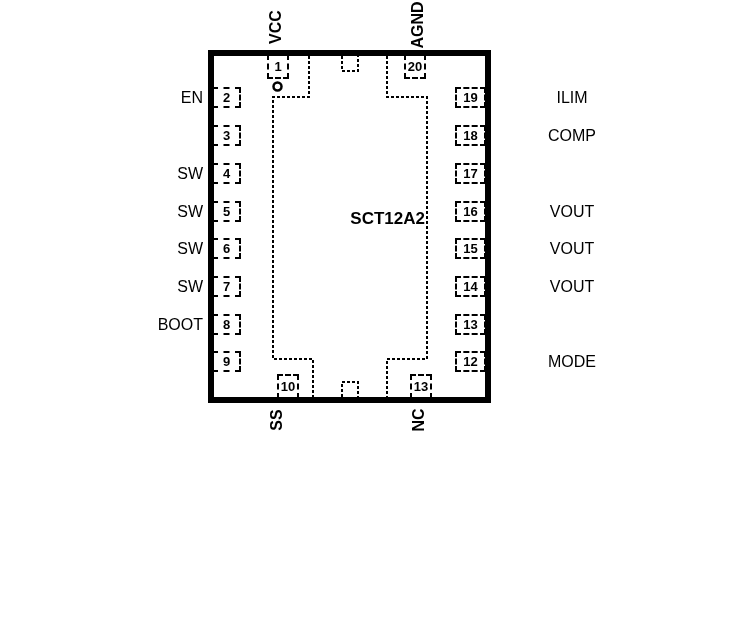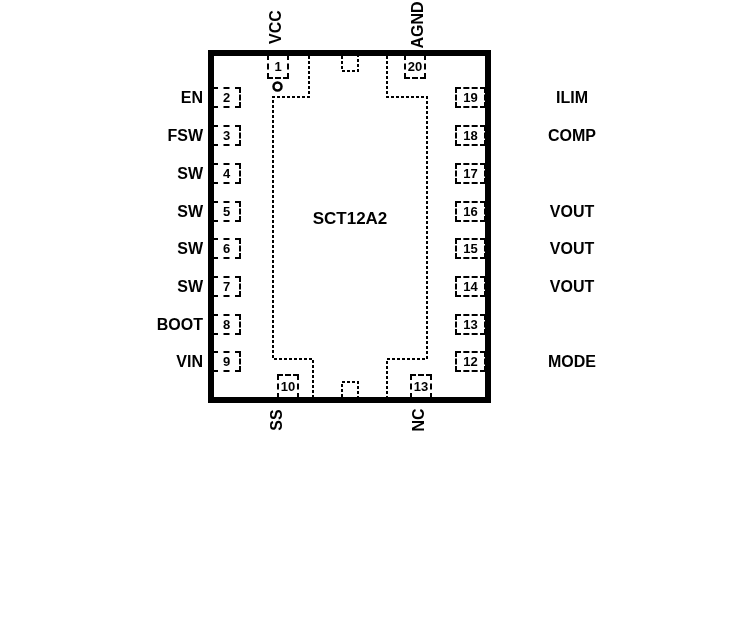--- a/index.html
+++ b/index.html
@@ -45,21 +45,21 @@
   .pin-box.right{ left:455px; width:31px;text-align:center; }
   .pin-box.topside{ top:54px; height:25px; width:22px; }
   .pin-box.bottomside{ top:374px; height:25px; width:22px; }
   .r0{top:87px}.r1{top:125px}.r2{top:163px}.r3{top:201px}
   .r4{top:238px}.r5{top:276px}.r6{top:314px}.r7{top:351px}
   .pin-label{
     position:absolute;
     height:21px;
     line-height:21px;
     font-size:16px;
-    font-weight:bold;
+    font-weight:normal;
     white-space:nowrap;
   }
   .pin-label.left{ left:53px; width:150px; text-align:right; }
   .pin-label.right{ left:497px; width:150px; text-align:center; }
   .vlabel{
     position:absolute;
     width:70px; height:18px;
     line-height:18px;
     text-align:center;
     font-size:16px;
@@ -68,21 +68,21 @@
     white-space:nowrap;
   }
   .vlabel.vcc{ left:241px; top:18px; }
   .vlabel.agnd{ left:383px; top:16px; }
   .vlabel.ss{ left:242px; top:411px; }
   .vlabel.nc{ left:384px; top:411px; }
   .chip-title{
     position:absolute;
     left:275px; top:209px;
     width:150px;
-    text-align:center;
+    text-align:right;
     font-size:17px;
     font-weight:bold;
     line-height:19px;
   }
 </style>
 </head>
 <body>
 
 <div class="canvas">
 
@@ -105,33 +105,31 @@
   <div class="vlabel vcc">VCC</div>
   <div class="vlabel agnd">AGND</div>
 
   <div class="pin-box bottomside" style="left:277px">10</div>
   <div class="pin-box bottomside" style="left:410px">13</div>
   <div class="vlabel ss">SS</div>
   <div class="vlabel nc">NC</div>
 
   <div class="pin-label left r0">EN</div>
   <div class="pin-box left r0">2</div>
-  <div class="pin-label left r1">FSW</div>
   <div class="pin-box left r1">3</div>
   <div class="pin-label left r2">SW</div>
   <div class="pin-box left r2">4</div>
   <div class="pin-label left r3">SW</div>
   <div class="pin-box left r3">5</div>
   <div class="pin-label left r4">SW</div>
   <div class="pin-box left r4">6</div>
   <div class="pin-label left r5">SW</div>
   <div class="pin-box left r5">7</div>
   <div class="pin-label left r6">BOOT</div>
   <div class="pin-box left r6">8</div>
-  <div class="pin-label left r7">VIN</div>
   <div class="pin-box left r7">9</div>
 
   <div class="pin-box right r0">19</div>
   <div class="pin-label right r0">ILIM</div>
   <div class="pin-box right r1">18</div>
   <div class="pin-label right r1">COMP</div>
   <div class="pin-box right r2">17</div>
   <div class="pin-box right r3">16</div>
   <div class="pin-label right r3">VOUT</div>
   <div class="pin-box right r4">15</div>

